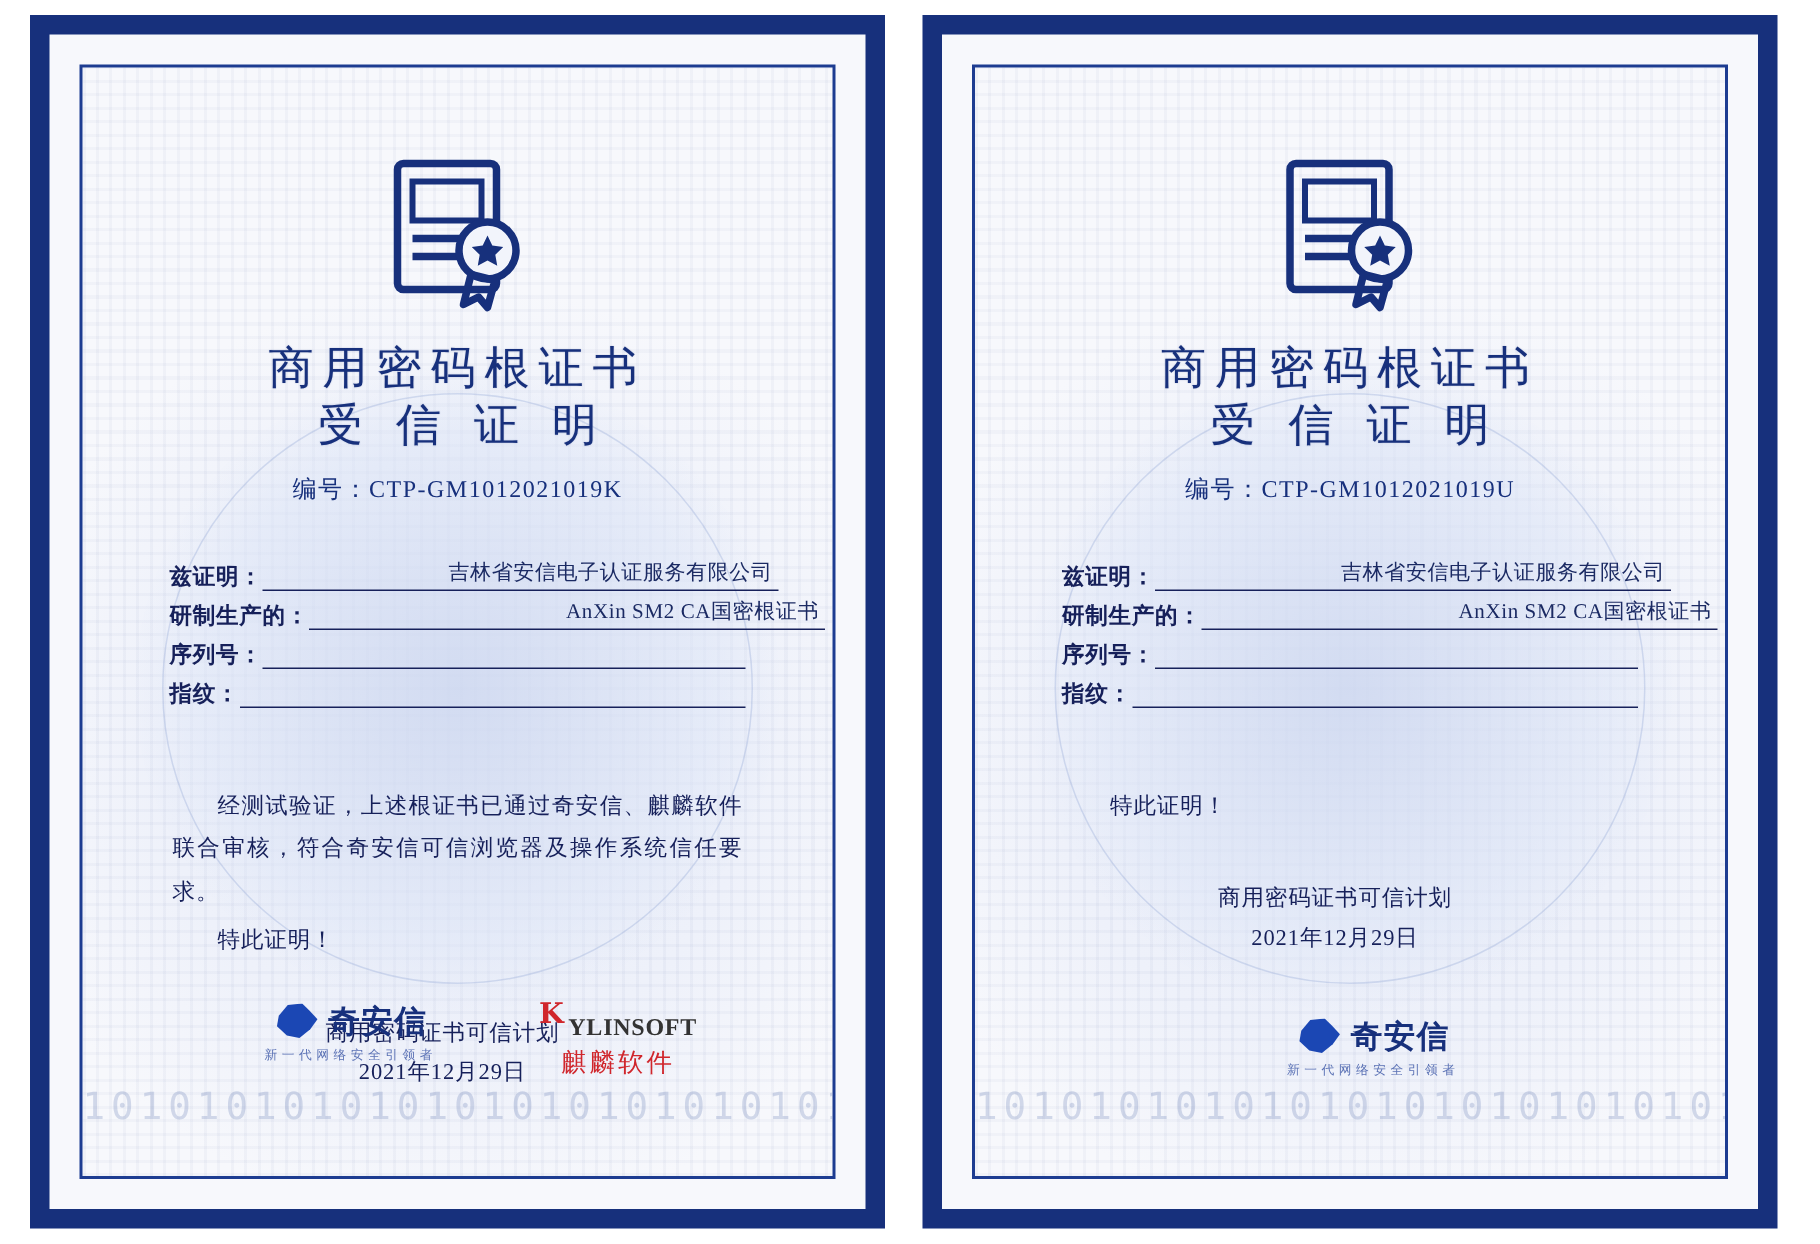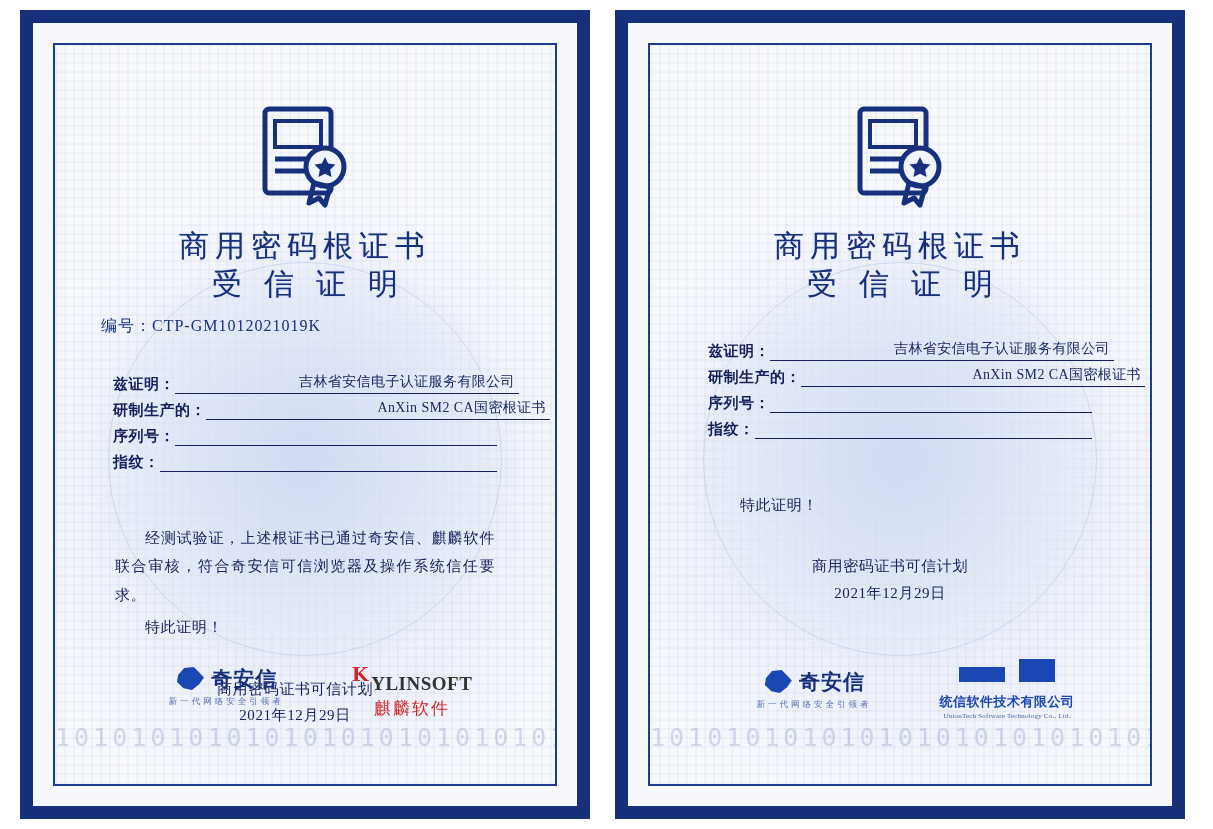--- a/index.html
+++ b/index.html
@@ -87,21 +87,21 @@
     color:#17307c;
     font-family:"DejaVu Serif", serif;
     font-weight:normal;
     font-size:30px;
     letter-spacing:6px;
     line-height:1.28;
     text-shadow:0 0 1px rgba(23,48,124,.3);
   }
   .title .l2{letter-spacing:22px;padding-left:22px;}
   .serial{
-    text-align:left;
+    text-align:center;
     color:#17307c;
     font-size:16px;
     margin-top:12px;
     letter-spacing:1px;
   }
   .serial .num{font-family:"Liberation Serif", serif;}
 
   .fields{
     margin-top:36px;
     padding:0 12px;
@@ -175,21 +175,21 @@
   .qax-sub{
     color:#5b72b5;font-size:8.5px;letter-spacing:3px;margin-top:3px;
     font-family:"DejaVu Serif", serif;
   }
   .kylin{display:flex;flex-direction:column;align-items:center;}
   .kylin-top{display:flex;align-items:center;gap:3px;}
   .kylin-k{
     color:#d0262c;font-weight:bold;font-size:19px;
     font-family:"DejaVu Serif", serif;
   }
-  .kylin-en{color:#333;font-weight:bold;font-size:19px;letter-spacing:.5px;margin-top:20px;}
+  .kylin-en{color:#333;font-weight:bold;font-size:16px;letter-spacing:.5px;margin-top:20px;}
   .kylin-cn{
     color:#d0262c;font-weight:normal;font-size:17px;letter-spacing:2px;margin-top:2px;
     font-family:"DejaVu Serif", serif;
   }
   .uos{display:flex;flex-direction:column;align-items:center;}
   .uos-mark{position:relative;width:96px;height:30px;}
   .uos-b1{position:absolute;left:0;top:8px;width:46px;height:15px;background:#1b47b4;}
   .uos-b2{position:absolute;right:0;top:0;width:36px;height:23px;background:#1b47b4;}
   .uos-cn{
     color:#1b47b4;font-weight:bold;font-size:13px;letter-spacing:.5px;margin-top:4px;
@@ -298,20 +298,23 @@
             <path d="M74 54 l3.2 6.6 7.3 1 -5.3 5.2 1.3 7.3 -6.5-3.4 -6.5 3.4 1.3-7.3 -5.3-5.2 7.3-1z" fill="#17307c"></path>
             <path d="M63 80 l-5 20 10-5 6 7 5-18z" fill="none" stroke="#17307c" stroke-width="5" stroke-linejoin="round"></path>
           </svg>
         </div>
 
         <div class="title">
           <div class="l1">商用密码根证书</div>
           <div class="l2">受信证明</div>
         </div>
 
+        <div class="serial">
+          <span>编号：</span><span class="num">CTP-GM1012021019U</span>
+        </div>
 
         <div class="fields">
           <div class="frow">
             <span class="flabel">兹证明：</span>
             <span class="fvalue short">吉林省安信电子认证服务有限公司</span>
           </div>
           <div class="frow">
             <span class="flabel">研制生产的：</span>
             <span class="fvalue short">AnXin SM2 CA国密根证书</span>
           </div>
@@ -336,25 +339,17 @@
       </div>
 
       <div class="logos">
         <div class="logo">
           <div class="qax-row">
             <span class="qax-mark"></span>
             <span class="qax-text">奇安信</span>
           </div>
           <div class="qax-sub">新一代网络安全引领者</div>
         </div>
-        <div class="uos">
-          <div class="uos-mark">
-            <span class="uos-b1"></span>
-            <span class="uos-b2"></span>
-          </div>
-          <div class="uos-cn">统信软件技术有限公司</div>
-          <div class="uos-en">UnionTech Software Technology Co., Ltd.</div>
-        </div>
       </div>
     </div>
   </div>
 
 </div>
 
 </body></html>

